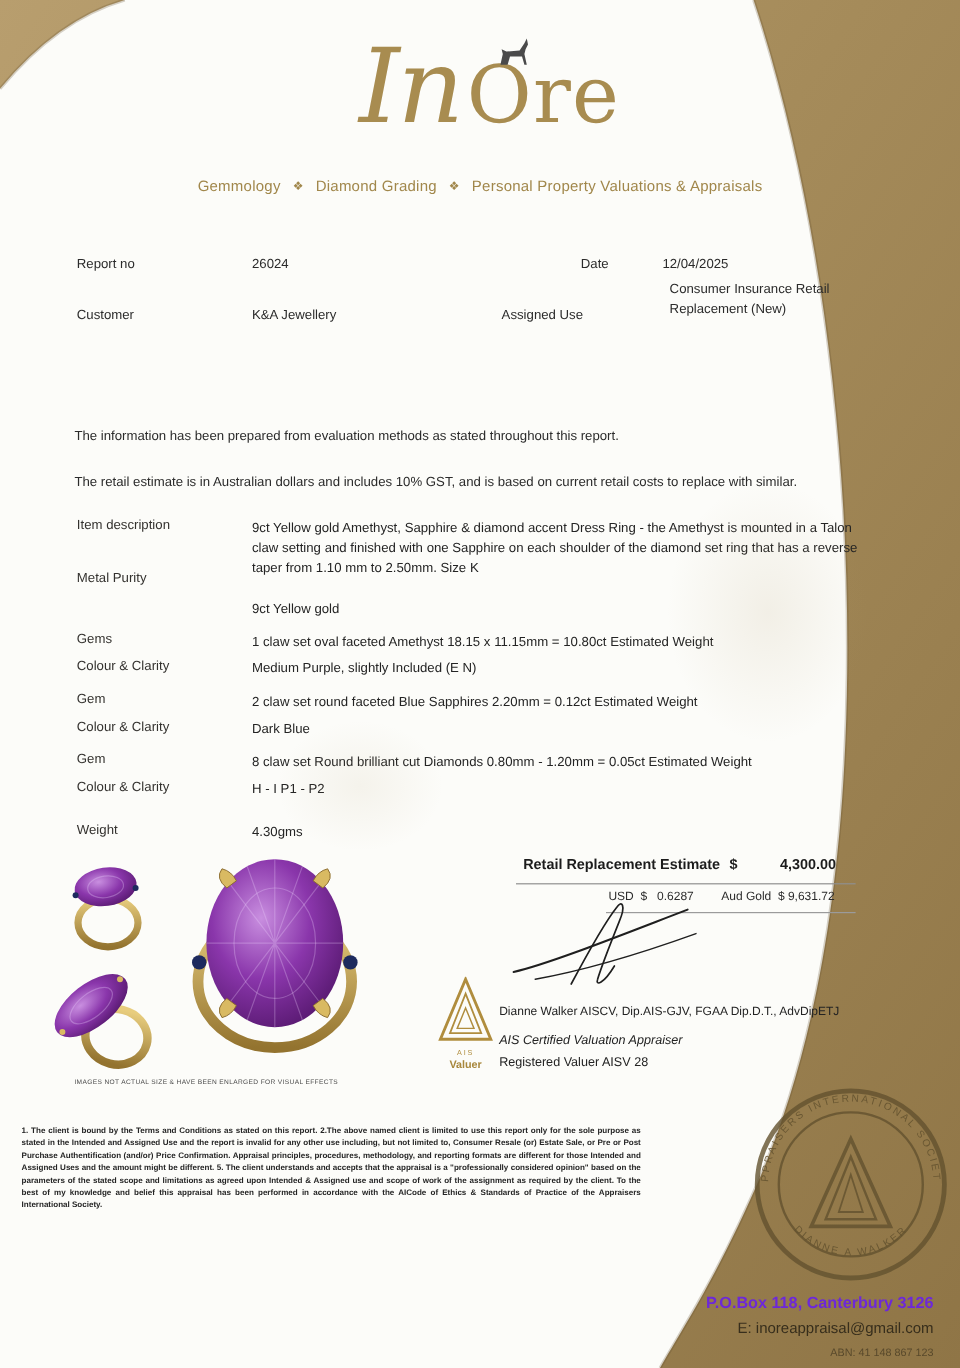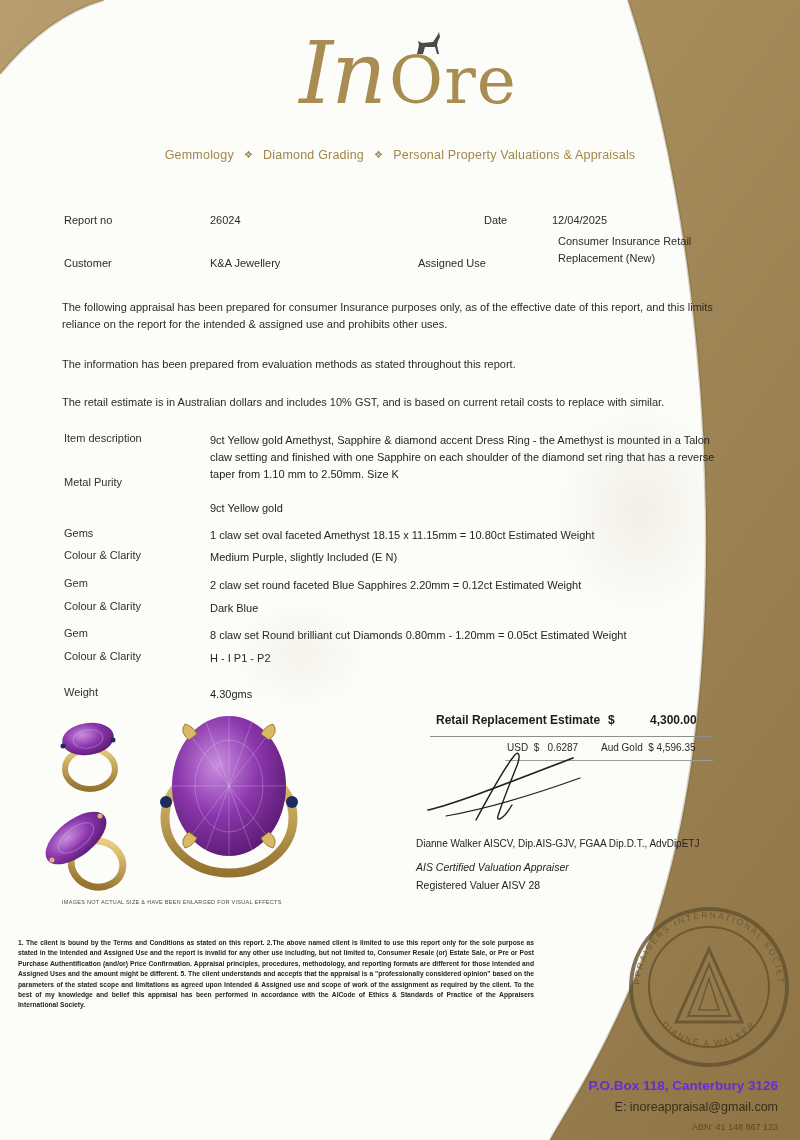--- a/index.html
+++ b/index.html
@@ -65,21 +65,20 @@
 
   <div class="abs t11" style="left:64px;top:212px;">Report no</div>
   <div class="abs t11" style="left:210px;top:212px;">26024</div>
   <div class="abs t11" style="left:484px;top:212px;">Date</div>
   <div class="abs t11" style="left:552px;top:212px;">12/04/2025</div>
   <div class="abs t11" style="left:538px;top:233px;width:188px;margin-left:20px;">Consumer Insurance Retail Replacement (New)</div>
   <div class="abs t11" style="left:64px;top:255px;">Customer</div>
   <div class="abs t11" style="left:210px;top:255px;">K&amp;A Jewellery</div>
   <div class="abs t11" style="left:418px;top:255px;">Assigned Use</div>
 
-  <p class="abs t11" style="left:62px;top:299px;width:662px;">The following appraisal has been prepared for consumer Insurance purposes only, as of the effective date of this report, and this limits reliance on the report for the intended &amp; assigned use and prohibits other uses.</p>
   <p class="abs t11" style="left:62px;top:356px;width:662px;">The information has been prepared from evaluation methods as stated throughout this report.</p>
   <p class="abs t11" style="left:62px;top:394px;width:662px;">The retail estimate is in Australian dollars and includes 10% GST, and is based on current retail costs  to replace with similar.</p>
 
   <div>
     <span class="dlabel" style="top:432px;">Item description</span>
     <span class="dvalue" style="top:432px;">9ct Yellow gold Amethyst, Sapphire &amp; diamond accent Dress Ring  -  the Amethyst is mounted in a Talon claw setting and finished with one Sapphire on each shoulder of the diamond set ring that has a reverse taper from 1.10 mm to 2.50mm.  Size K</span>
   </div>
   <div>
     <span class="dlabel" style="top:476px;">Metal Purity</span>
     <span class="dvalue" style="top:500px;">9ct Yellow gold</span>
@@ -111,31 +110,42 @@
   <div>
     <span class="dlabel" style="top:686px;">Weight</span>
     <span class="dvalue" style="top:686px;">4.30gms</span>
   </div>
 
   <div class="abs" style="left:436px;top:713px;font-size:12px;font-weight:bold;color:#1c1c1c;">Retail Replacement Estimate</div>
   <div class="abs" style="left:608px;top:713px;font-size:12px;font-weight:bold;color:#1c1c1c;">$</div>
   <div class="abs" style="left:650px;top:713px;font-size:12px;font-weight:600;color:#1c1c1c;">4,300.00</div>
   <div class="abs" style="left:430px;top:736px;width:283px;border-top:1px solid #8f8f8f;"></div>
   <div class="abs pre" style="left:507px;top:742px;font-size:10px;color:#2b2b2b;">USD  $   0.6287</div>
-  <div class="abs pre" style="left:601px;top:742px;font-size:10px;color:#2b2b2b;">Aud Gold  $ 4,596.35</div>
+  <div class="abs pre" style="left:601px;top:742px;font-size:10px;color:#2b2b2b;">Aud Gold  $ 9,631.72</div>
   <div class="abs" style="left:505px;top:760px;width:208px;border-top:1px solid #9b9b9b;"></div>
 
   <svg class="abs" style="left:418px;top:748px;" width="170" height="80" viewBox="0 0 170 80">
     <g stroke="#1f1f1f" fill="none" stroke-linecap="round">
       <path d="M10,62 C40,55 95,33 155,10" stroke-width="1.7"></path>
       <path d="M58,72 C74,42 88,18 96,8 C100,2 104,6 98,20 C90,40 84,55 80,68 C78,74 85,72 94,57" stroke-width="1.4"></path>
       <path d="M28,68 C62,62 112,48 162,30" stroke-width="1.2"></path>
     </g>
   </svg>
 
+  <div class="abs" style="left:360px;top:814px;width:56px;text-align:center;">
+    <svg style="margin:0 auto;" width="46" height="56" viewBox="0 0 46 56">
+      <g stroke="#b08d3e" fill="none">
+        <path d="M23,2 L44,52 L2,52 Z" stroke-width="2.4"></path>
+        <path d="M23,14 L36,47 L10,47 Z" stroke-width="1.5"></path>
+        <path d="M23,26 L30,43 L16,43 Z" stroke-width="1.2"></path>
+      </g>
+    </svg>
+    <div style="font-size:6px;color:#b08d3e;letter-spacing:1.5px;">AIS</div>
+    <div style="font-size:9px;color:#a8873c;font-weight:bold;margin-top:1px;">Valuer</div>
+  </div>
 
   <div class="abs" style="left:416px;top:838px;font-size:10px;color:#232323;">Dianne Walker AISCV, Dip.AIS-GJV, FGAA Dip.D.T., AdvDipETJ</div>
   <div class="abs" style="left:416px;top:861px;font-size:10.5px;font-style:italic;color:#232323;">AIS Certified Valuation Appraiser</div>
   <div class="abs" style="left:416px;top:879px;font-size:10.5px;color:#232323;">Registered Valuer AISV 28</div>
 
   <svg class="abs" style="left:38px;top:712px;" width="95" height="85" viewBox="0 0 95 85">
     <ellipse cx="52" cy="57" rx="25" ry="20" fill="none" stroke="url(#goldb)" stroke-width="6"></ellipse>
     <ellipse cx="50" cy="27" rx="26" ry="16" fill="url(#amy)" transform="rotate(-8 50 27)"></ellipse>
     <ellipse cx="50" cy="27" rx="15" ry="9" fill="none" stroke="rgba(240,215,255,0.3)" transform="rotate(-8 50 27)"></ellipse>
     <circle cx="25" cy="34" r="2.5" fill="#1d2a5e"></circle>

